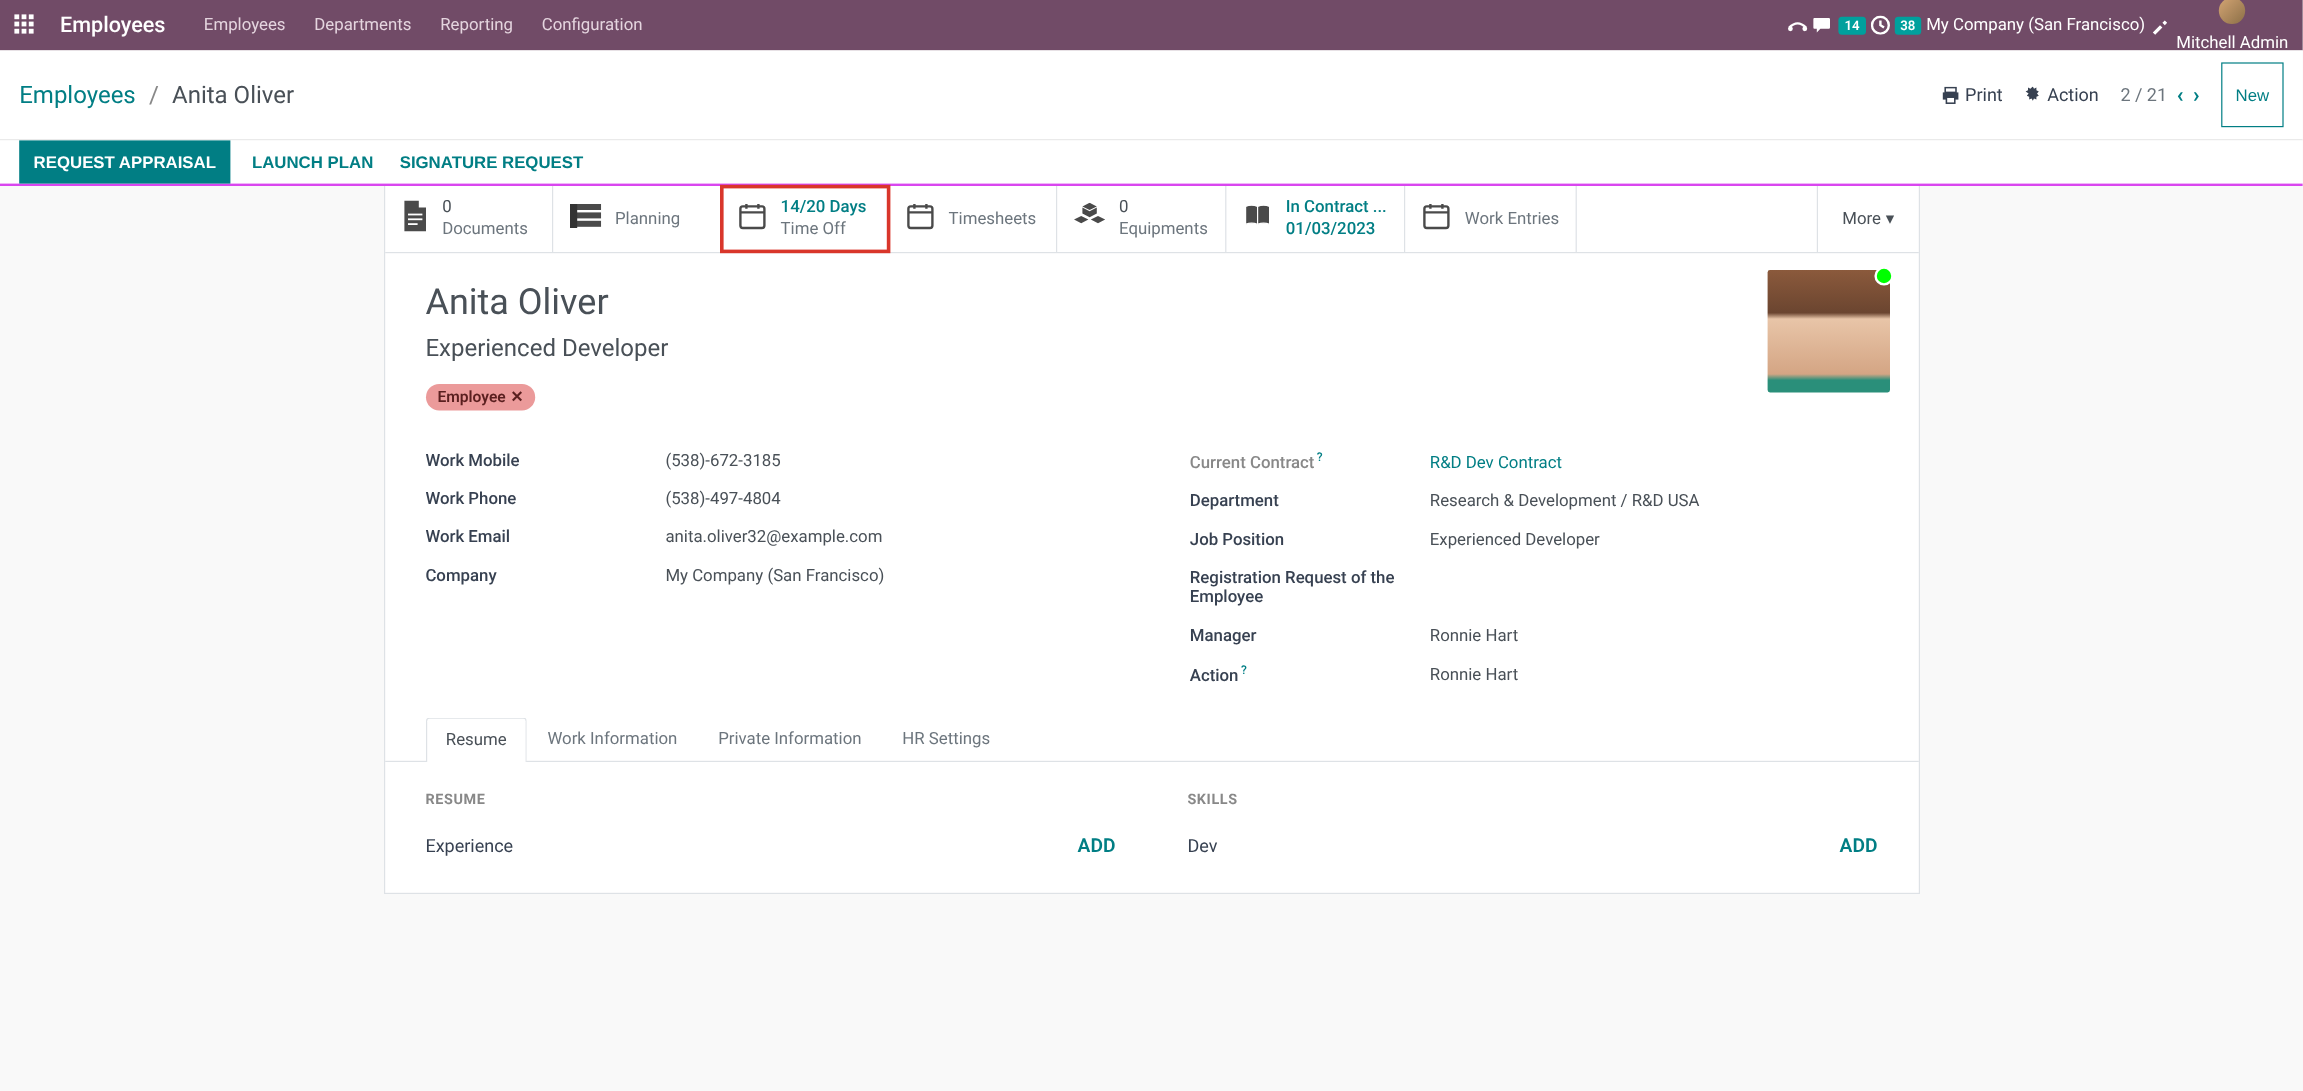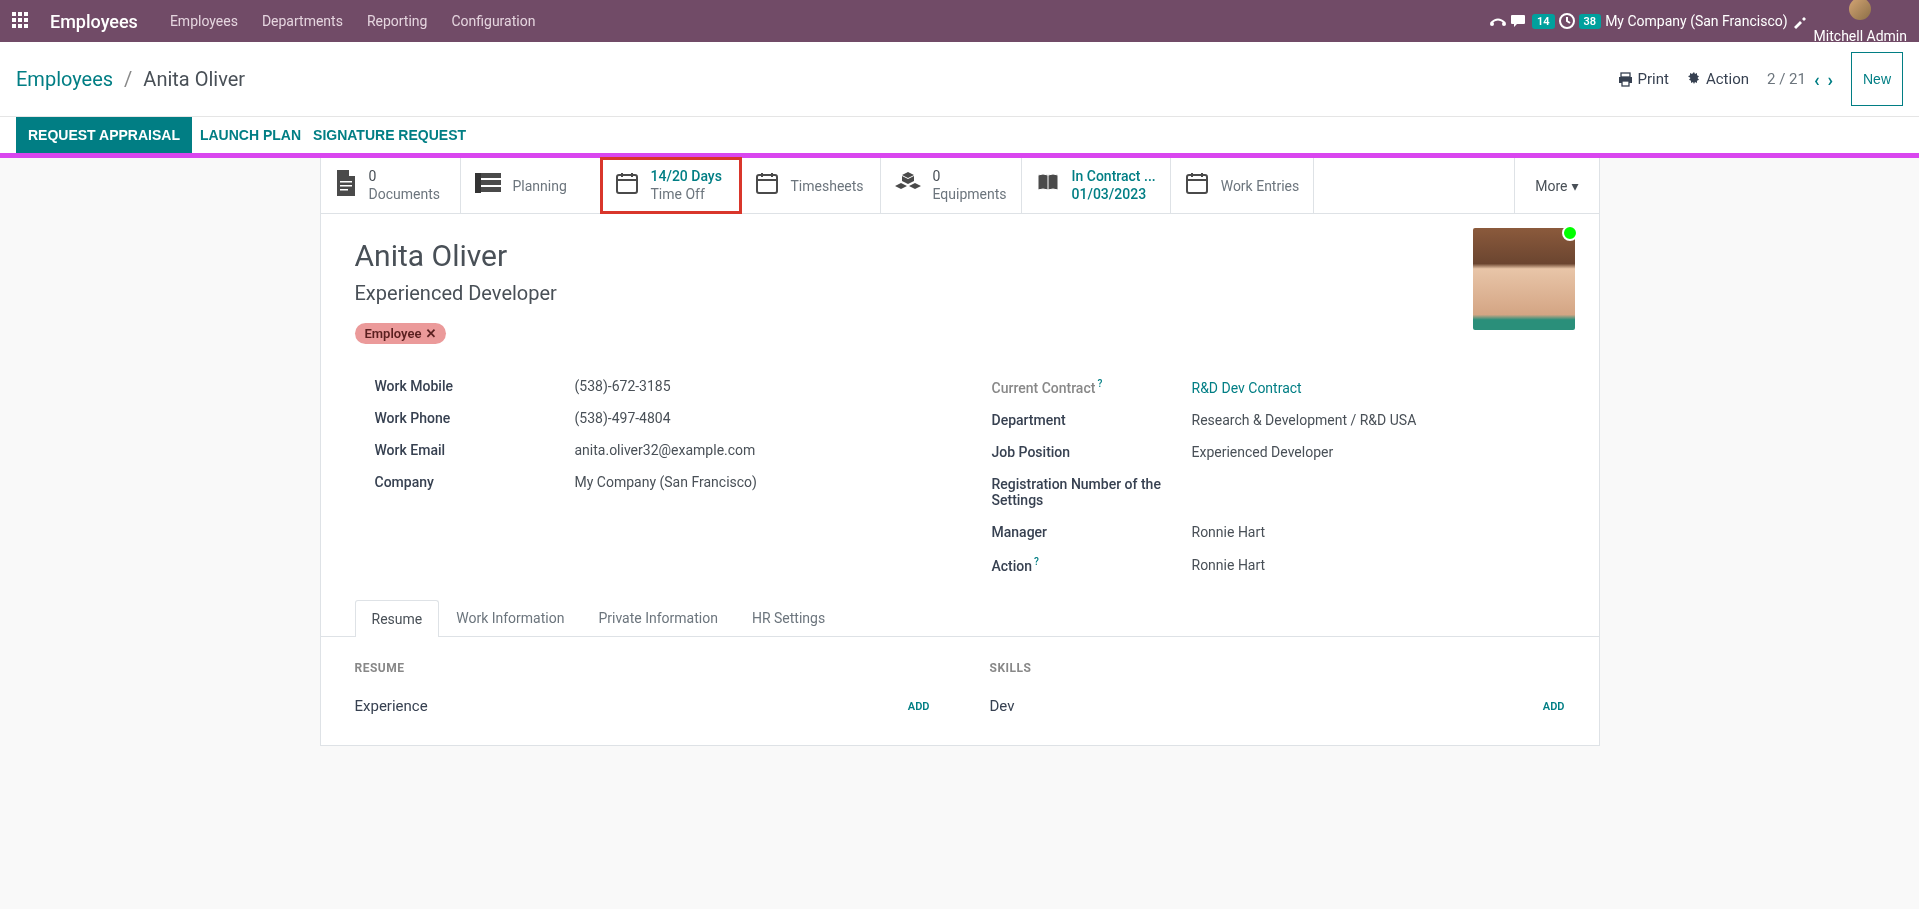--- a/index.html
+++ b/index.html
@@ -25,21 +25,21 @@
     .breadcrumb { font-size: 20px; color: #495057; }
     .breadcrumb a { color: #017e84; text-decoration: none; }
     .breadcrumb-sep { color: #888; margin: 0 6px; }
     .breadcrumb-actions { margin-left: auto; display: flex; align-items: center; gap: 18px; }
     .action-link { color: #374151; cursor: pointer; display: flex; align-items: center; gap: 5px; font-size: 15px; }
     .pager { color: #6c757d; font-size: 15px; display: flex; align-items: center; gap: 8px; }
     .pager-arrow { color: #017e84; font-size: 18px; cursor: pointer; font-weight: bold; }
     .btn-new { border: 1px solid #017e84; color: #017e84; background: #fff; padding: 18px 11px; font-size: 14px; cursor: pointer; }
     
     
-    .status-bar { background: #fff; padding: 0 16px; display: flex; gap: 4px; border-bottom: 5px solid #d946ef; }
+    .status-bar { background: #fff; padding: 0 16px; display: flex; gap: 14px; border-bottom: 2px solid #d946ef; }
     .status-btn { padding: 10px 4px; color: #017e84; font-weight: 600; font-size: 14px; cursor: pointer; border: none; background: none; text-transform: uppercase; }
     .status-btn.primary { background: #017e84; color: #fff; padding: 10px 12px; }
     
     
     .content-wrap { max-width: 1280px; margin: 0 auto; padding: 0 0; }
     .content { background: #fff; border: 1px solid #dee2e6; border-top: none; }
     
     
     .stat-boxes { display: flex; border-bottom: 1px solid #dee2e6; }
     .stat-box { border-right: 1px solid #dee2e6; padding: 10px 14px; display: flex; align-items: center; gap: 12px; cursor: pointer; min-width: 140px; }
@@ -55,40 +55,40 @@
     
     .header-section { padding: 24px 34px 18px; position: relative; }
     .emp-name { font-size: 30px; color: #495057; font-weight: 400; margin-bottom: 8px; }
     .emp-title { font-size: 20px; color: #495057; font-weight: 400; margin-bottom: 18px; }
     .emp-tag { display: inline-flex; align-items: center; gap: 4px; background: #eb9a9a; color: #5a1f1f; font-size: 13px; padding: 3px 10px; border-radius: 12px; font-weight: 600; }
     .emp-tag-x { font-weight: bold; cursor: pointer; }
     .emp-photo { position: absolute; top: 14px; right: 24px; width: 102px; height: 102px; background: linear-gradient(180deg,#8b5a3c 0%,#6b4530 35%, #e8c5a8 40%, #d4a584 85%, #2a8f7a 90%); border-radius: 2px; }
     .emp-photo::after { content:''; position: absolute; top: -3px; right: -3px; width: 12px; height: 12px; background: #0f0; border-radius: 50%; border: 2px solid #fff; }
     
     
-    .fields-grid { display: flex; padding: 8px 54px 18px; gap: 64px; }
+    .fields-grid { display: flex; padding: 8px 34px 18px; gap: 64px; }
     .field-col { flex: 1; }
     .field-row { display: flex; padding: 8px 0; align-items: baseline; }
     .field-label { width: 200px; color: #374151; font-weight: 500; font-size: 14px; flex-shrink: 0; }
     .field-label.muted { color: #888; }
     .field-value { color: #495057; font-size: 14px; }
     .field-value.link { color: #017e84; cursor: pointer; }
     .field-help { color: #017e84; font-size: 10px; vertical-align: super; margin-left: 2px; }
     
     
     .tabs { display: flex; padding: 0 34px; border-bottom: 1px solid #dee2e6; gap: 0; }
     .tab { padding: 10px 16px; color: #6c757d; cursor: pointer; font-size: 14px; border: 1px solid transparent; border-bottom: none; }
     .tab.active { color: #495057; border-color: #dee2e6; background: #fff; position: relative; top: 1px; border-radius: 3px 3px 0 0; }
     
     
     .resume-section { display: flex; padding: 24px 34px; gap: 60px; }
     .resume-col { flex: 1; }
     .section-heading { color: #888; font-size: 12px; font-weight: 700; letter-spacing: 0.5px; text-transform: uppercase; margin-bottom: 16px; }
     .section-row { display: flex; justify-content: space-between; align-items: center; padding: 6px 0; font-size: 15px; }
-    .add-link { color: #017e84; font-size: 11px; font-weight: 600; cursor: pointer; }
+    .add-link { color: #017e84; font-size: 16px; font-weight: 600; cursor: pointer; }
   </style>
 </head>
 <body>
 
 <div class="topbar">
   <div class="topbar-left">
     <div class="apps-icon">
       <span></span>
         <span></span>
         <span></span>
@@ -303,21 +303,21 @@
         </div>
         <div class="field-row">
           <span class="field-label">Department</span>
           <span class="field-value">Research &amp; Development / R&amp;D USA</span>
         </div>
         <div class="field-row">
           <span class="field-label">Job Position</span>
           <span class="field-value">Experienced Developer</span>
         </div>
         <div class="field-row">
-          <span class="field-label">Registration Number of the Settings</span>
+          <span class="field-label">Registration Request of the Employee</span>
           <span class="field-value"></span>
         </div>
         <div class="field-row">
           <span class="field-label">Manager</span>
           <span class="field-value">Ronnie Hart</span>
         </div>
         <div class="field-row">
           <span class="field-label">
             <span>Action</span><span class="field-help">?</span>
           </span>

